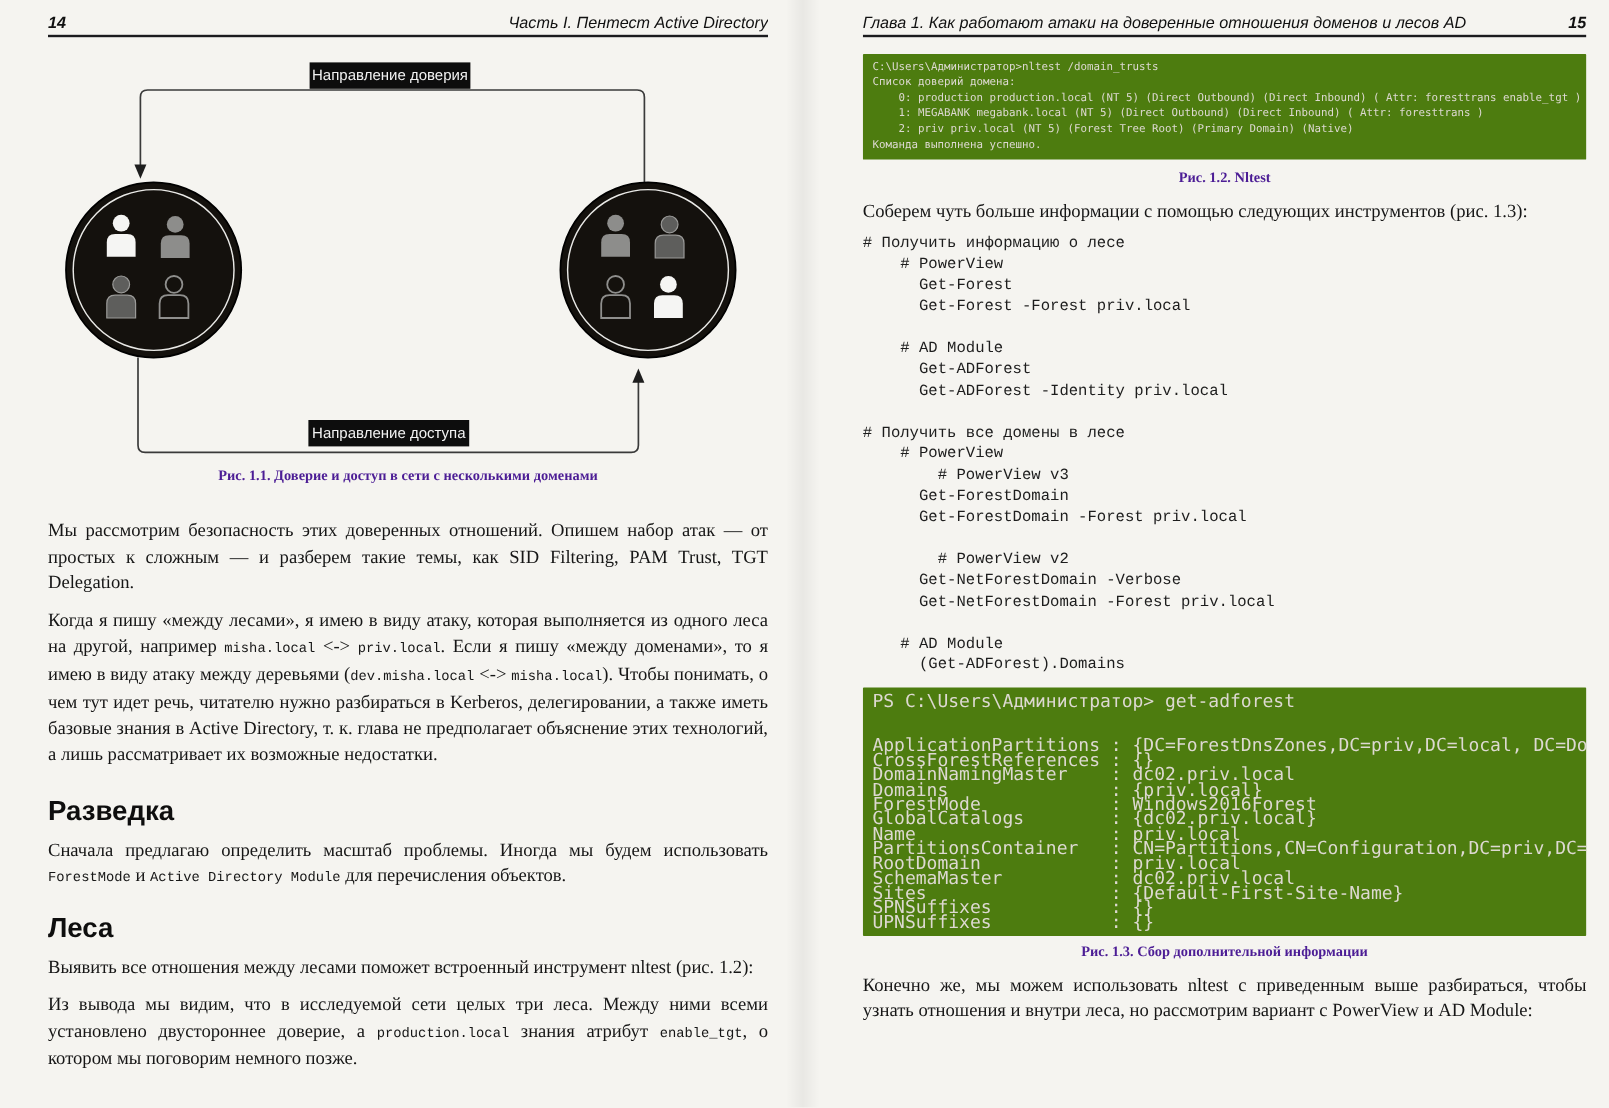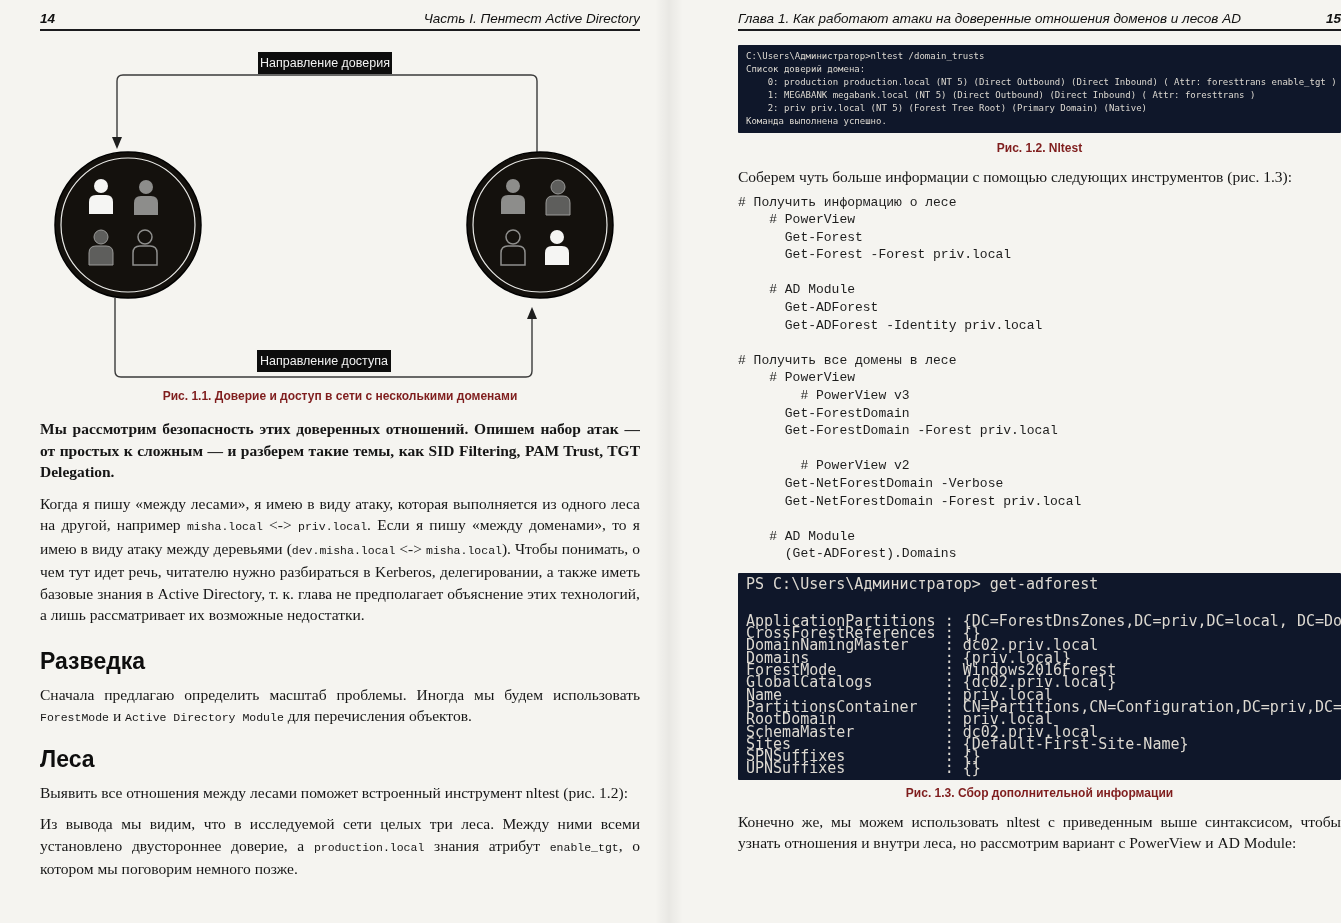--- a/index.html
+++ b/index.html
@@ -7,62 +7,62 @@
     width:1341px; height:923px; overflow:hidden; position:relative;
     background:#f5f4f0;
     font-family:"Liberation Serif", serif; color:#161616;
   }
   .gutter {
     position:absolute; left:655px; top:0; width:28px; height:923px;
     background:linear-gradient(to right, rgba(0,0,0,0), rgba(0,0,0,0.05), rgba(0,0,0,0));
   }
   .page { position:absolute; top:0; height:923px; overflow:hidden; }
   .page.left  { left:40px;  width:600px; }
-  .page.right { left:738px; width:603px; }
+  .page.right { left:719px; width:603px; }
 
   .running-header {
     display:flex; justify-content:space-between; align-items:flex-end;
     border-bottom:2px solid #1b1b1e; padding-bottom:3px; margin-top:11px;
     font-family:"Liberation Sans", sans-serif; font-style:italic; font-size:13.5px;
     color:#111;
   }
   .running-header .pagenum { font-weight:bold; }
 
   h2 {
     font-family:"Liberation Sans", sans-serif; font-weight:bold;
     font-size:23px; line-height:26px; margin:22px 0 0 0; color:#0e0e0e;
   }
   h2.tight { margin-top:17px; }
 
   p.body {
     font-size:15.5px; line-height:21.5px; text-align:justify;
     margin:10px 0 0 0;
   }
-  p.body.first { margin-top:14px;font-weight:bold; }
+  p.body.first { margin-top:28px; }
 
   .ic { font-family:"Liberation Mono", monospace; font-size:11.5px; }
 
   .codeline, pre.codeblock {
     font-family:"Liberation Mono", monospace; font-size:13px; line-height:17.6px;
     color:#1d1d1d; margin:10px 0 0 0; white-space:pre;
   }
   pre.codeblock { margin-top:6px; }
 
   pre.terminal {
-    background:#0f172a; color:#ddd9d1;
+    background:#4d7c0f; color:#ddd9d1;
     font-family:"DejaVu Sans Mono", monospace;
     padding:5px 8px; margin:14px 0 0 0; white-space:pre; overflow:hidden;
     border-radius:1px;
   }
   #terminal1 { font-size:9px;   line-height:13px; }
   #terminal2 { font-size:15px; line-height:12.3px; margin-top:10px; }
 
   .fig-caption {
-    text-align:center; font-family:Liberation Sans, sans-serif;
-    font-weight:bold; font-size:12px; line-height:15px; color:#7f1d1d;
+    text-align:center; font-family:Liberation Serif, serif;
+    font-weight:bold; font-size:12px; line-height:15px; color:#4c1d95;
     margin:6px 0 0 0;
   }
   .fig-caption.mt8 { margin-top:8px; }
 
   svg.figure { display:block; margin:14px 0 0 0; }
 
   .diaglabel {
     font-family:"Liberation Sans", sans-serif; font-size:12.5px;
     fill:#f2f2f2; text-anchor:middle;
   }
@@ -201,15 +201,15 @@
 Name                  : priv.local
 PartitionsContainer   : CN=Partitions,CN=Configuration,DC=priv,DC=local
 RootDomain            : priv.local
 SchemaMaster          : dc02.priv.local
 Sites                 : {Default-First-Site-Name}
 SPNSuffixes           : {}
 UPNSuffixes           : {}</pre>
   <div class="fig-caption">Рис. 1.3. Сбор дополнительной информации</div>
 
 
-  <p class="body">Конечно же, мы можем использовать nltest с приведенным выше синтаксисом, чтобы узнать отношения и внутри леса, но рассмотрим вариант с PowerView и AD Module:</p>
+  <p class="body">Конечно же, мы можем использовать nltest с приведенным выше разбираться, чтобы узнать отношения и внутри леса, но рассмотрим вариант с PowerView и AD Module:</p>
 
 </div>
 
 </body></html>

